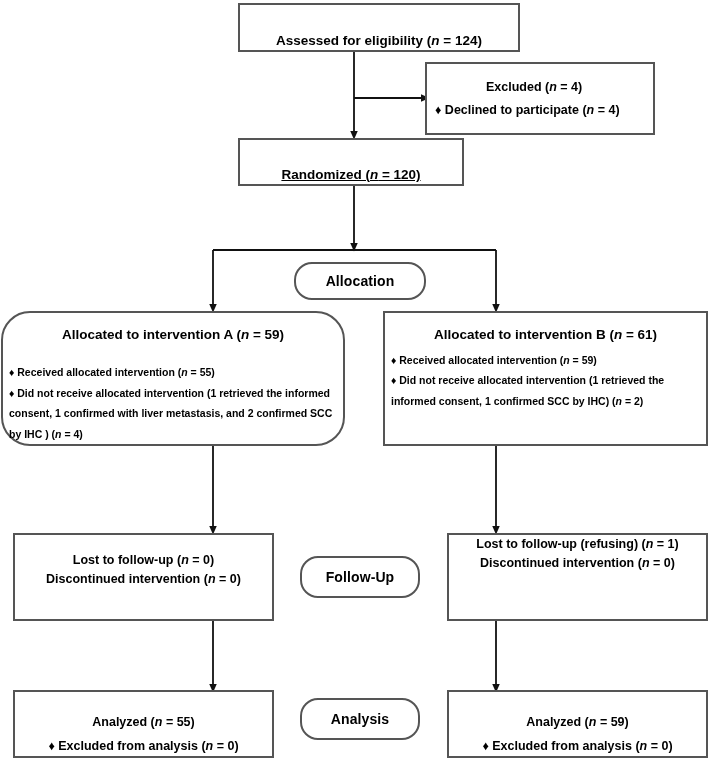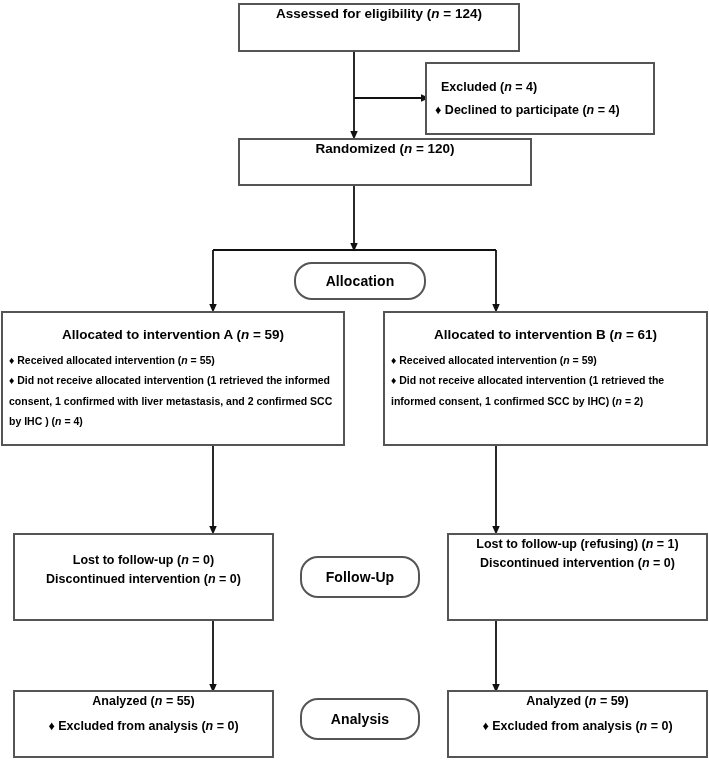--- a/index.html
+++ b/index.html
@@ -16,21 +16,21 @@
     color: #000000;
     overflow: hidden;
   }
   .box {
     position: absolute;
     box-sizing: border-box;
     border: 2px solid #555555;
     background: #ffffff;
     display: flex;
     flex-direction: column;
-    justify-content: flex-start;
+    justify-content: flex-end;
   }
   .stage {
     position: absolute;
     box-sizing: border-box;
     border: 2px solid #555555;
     border-radius: 18px;
     background: #ffffff;
     display: flex;
     align-items: center;
     justify-content: center;
@@ -57,21 +57,21 @@
     margin-bottom: 8px;
   }
   .bullets {
     font-size: 10.5px;
     font-weight: bold;
     line-height: 1.95;
     padding: 0 8px 0 6px;
   }
   .bullets .li { text-indent: 0; }
   .blk { font-size: 12.5px; font-weight: bold; line-height: 1.5; text-align:center;}
-  .excl-title { font-size: 12.5px; font-weight: bold; padding-left: 14px; }
+  .excl-title { font-size: 12.5px; font-weight: bold; padding-left: 14px; margin-left: 45px; }
   .excl-item  { font-size: 12.5px; font-weight: bold; padding-left: 8px; margin-top: 9px;}
   .ital { font-style: italic; }
   svg.conn {
     position: absolute;
     left: 0;
     top: 0;
     width: 709px;
     height: 764px;
     pointer-events: none;
   }
@@ -108,29 +108,29 @@
 
   <div class="box" style="left:238px; top:3px; width:282px; height:49px;">
     <div class="ctr">Assessed for eligibility (<span class="ital">n</span> = 124)</div>
   </div>
 
   <div class="box" style="left:425px; top:62px; width:230px; height:73px; justify-content:center;">
     <div class="excl-title">Excluded (<span class="ital">n</span> = 4)</div>
     <div class="excl-item">♦ Declined to participate (<span class="ital">n</span> = 4)</div>
   </div>
 
-  <div class="box" style="left:238px; top:138px; width:294px; height:48px;">
+  <div class="box" style="left:238px; top:138px; width:226px; height:48px;text-decoration:underline;">
     <div class="ctr">Randomized (<span class="ital">n</span> = 120)</div>
   </div>
 
   <div class="stage" style="left:294px; top:262px; width:132px; height:38px;">
     <span>Allocation</span>
   </div>
 
-  <div class="box" style="left:1px; top:311px; width:344px; height:135px; justify-content:flex-start; padding-top:14px;">
+  <div class="box" style="left:1px; top:311px; width:344px; height:135px; justify-content:space-between; padding-top:14px;border-radius:29px;">
     <div class="hdr">Allocated to intervention A (<span class="ital">n</span> = 59)</div>
     <div class="bullets">
       <div class="li">♦ Received allocated intervention (<span class="ital">n</span> = 55)</div>
       <div class="li">♦ Did not receive allocated intervention (1 retrieved the informed consent, 1 confirmed with liver metastasis, and 2 confirmed SCC by IHC ) (<span class="ital">n</span> = 4)</div>
     </div>
   </div>
 
   <div class="box" style="left:383px; top:311px; width:325px; height:135px; justify-content:flex-start; padding-top:14px;">
     <div class="hdr">Allocated to intervention B (<span class="ital">n</span> = 61)</div>
     <div class="bullets">

